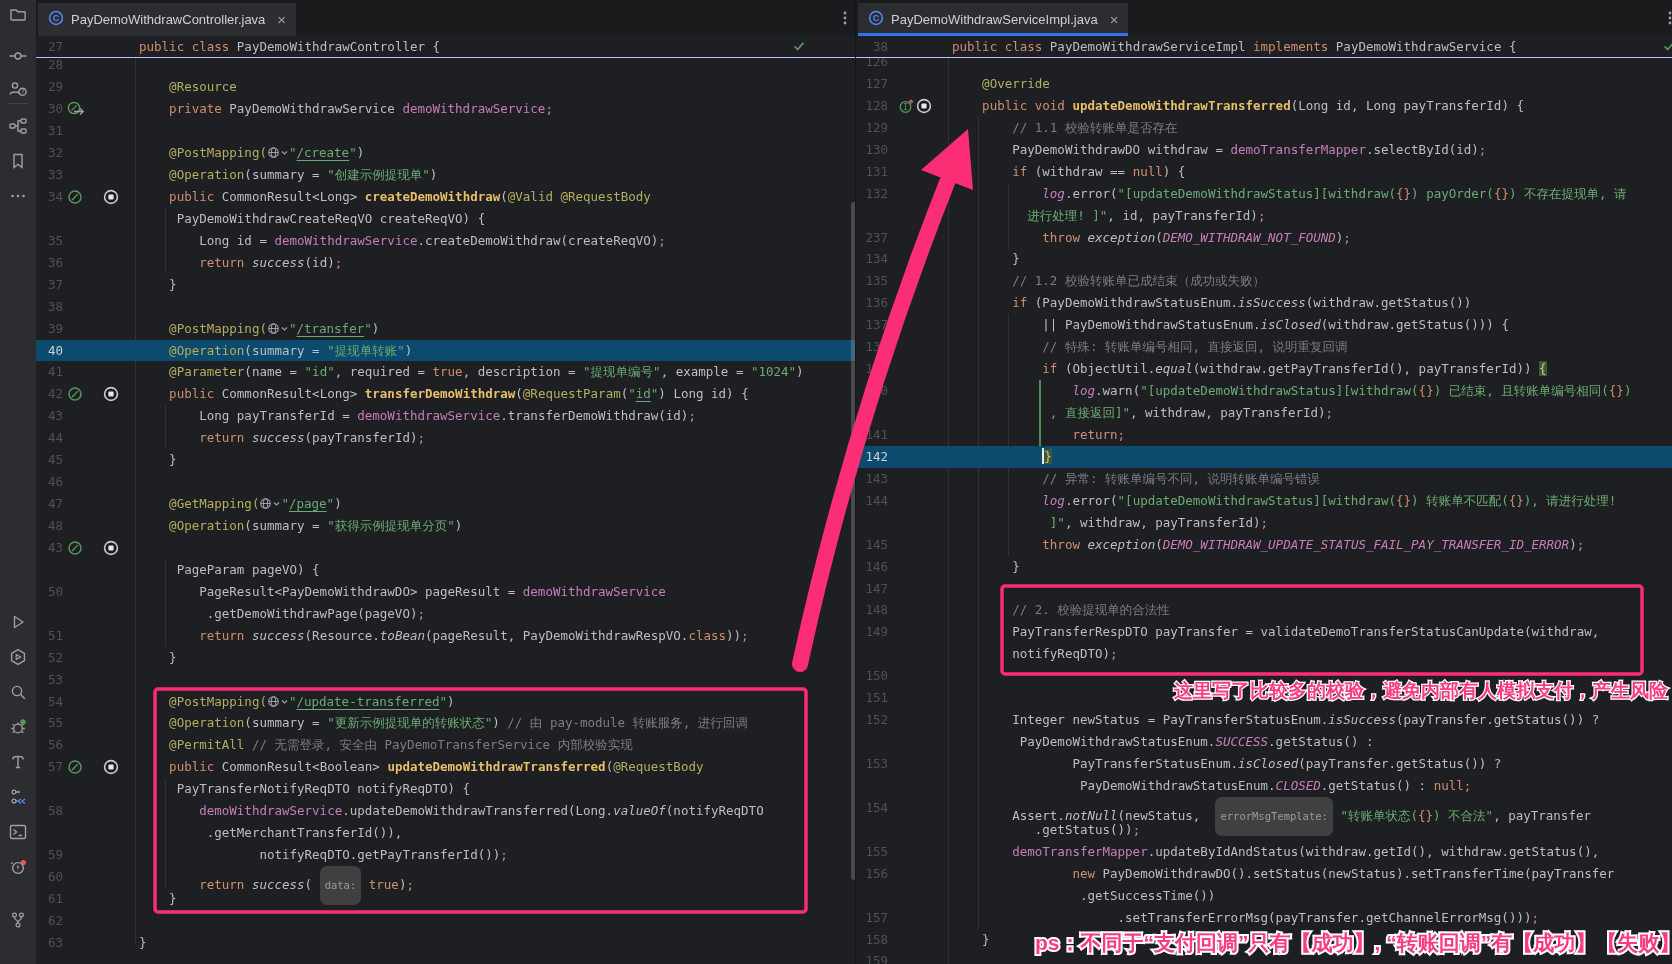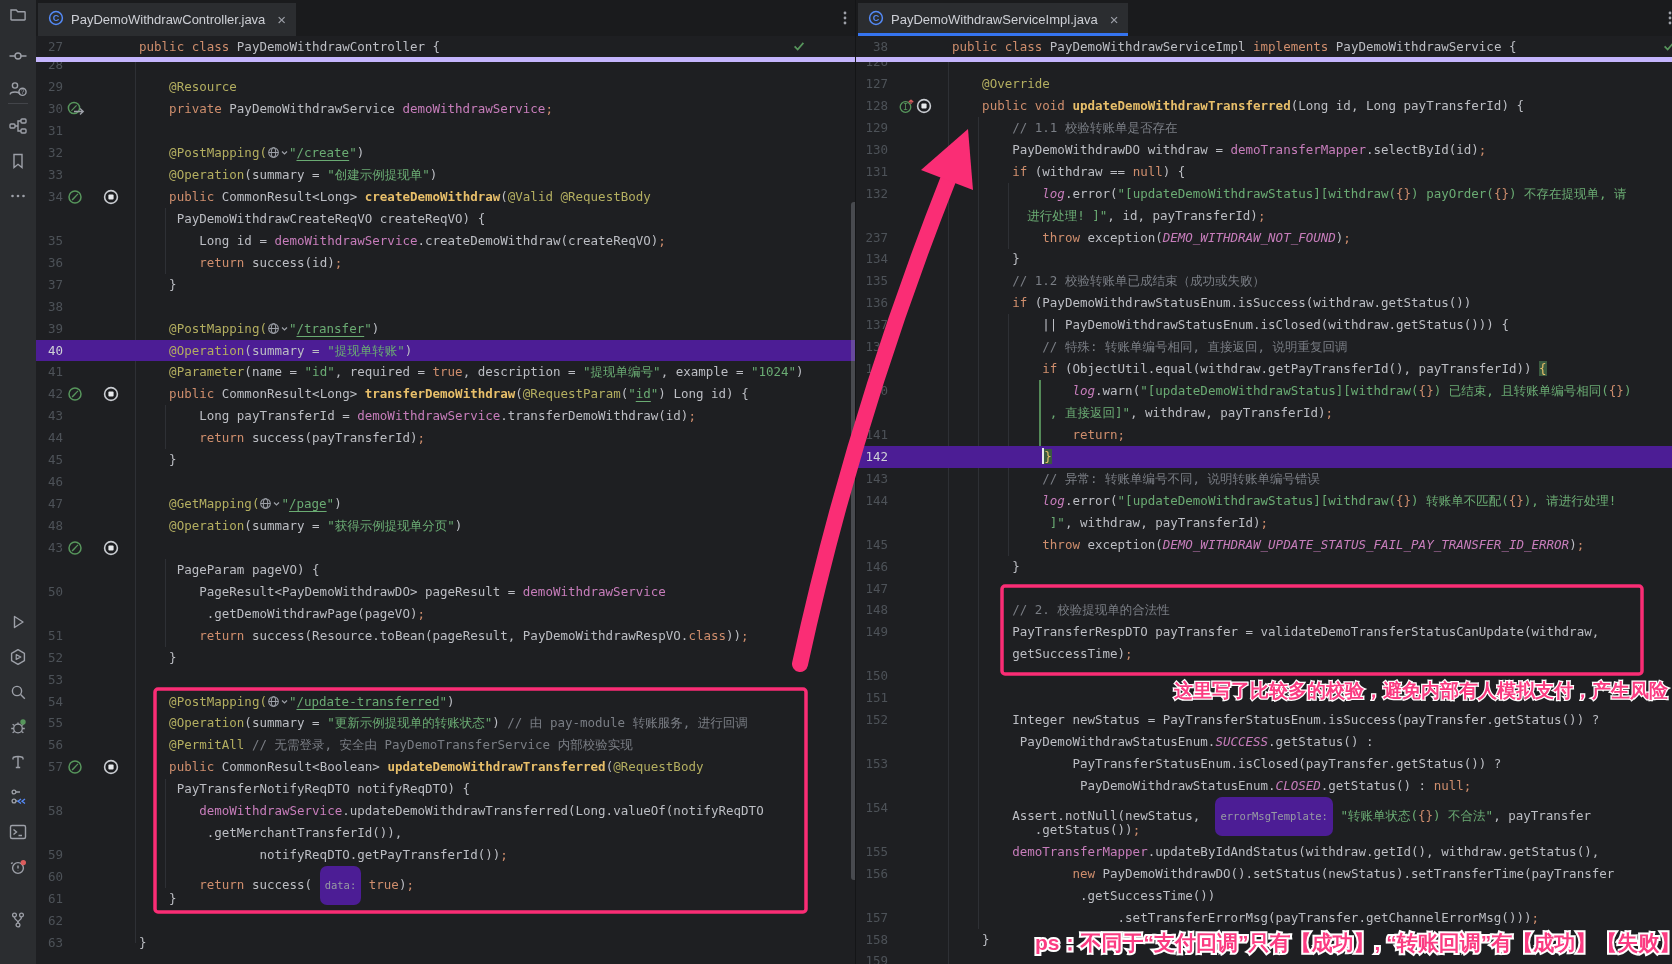--- a/index.html
+++ b/index.html
@@ -9,37 +9,37 @@
 .sb-sep{position:absolute;left:8px;width:20px;height:1px;background:#43454a}
 .pane{position:absolute;top:0;height:964px;overflow:hidden}
 #pane0{left:36px;width:819px}
 #pane1{left:855px;width:817px;border-left:1px solid #141517;box-sizing:border-box}
 .tabbar{position:absolute;top:0;left:0;right:0;height:36px;background:#1a1b1d}
 .tab{position:absolute;left:2px;top:3px;height:33px;background:#2b2d30;display:flex;align-items:center;padding:0 10px;gap:7px;box-sizing:border-box}
 .tab.active::after{content:"";position:absolute;left:0;right:0;bottom:0;height:3px;background:#3574f0}
 .tab-title{color:#ced0d6;font-size:13px}
 .tab-close{color:#9da0a8;font-size:15px;margin-left:5px;line-height:1}
 .kebab{position:absolute;top:8px;width:18px;height:20px}
-.sticky{position:absolute;top:36px;left:0;right:0;height:21px;background:#1e1f22;border-bottom:5px solid #c4b5fd;z-index:3}
+.sticky{position:absolute;top:36px;left:0;right:0;height:21px;background:#1e1f22;border-bottom:1px solid #c4b5fd;z-index:3}
 .codewrap{position:absolute;top:57px;left:0;right:0;bottom:0;overflow:hidden}
 .mono,.row{font-family:"DejaVu Sans Mono",monospace}
 .row{display:flex;height:21.95px;line-height:21.95px;font-size:12.5px;white-space:pre;position:relative;z-index:1}
-.row.hl{background:#4c1d95}
+.row.hl{background:#0c4a6e}
 .row.hl .ln{color:#ced0d6}
 .ln{flex:none;text-align:right;color:#4d5258}
 #pane0 .ln{width:27px}#pane0 .gut{width:76px}
 #pane1 .ln{width:32px}#pane1 .gut{width:64px}
 .gut{flex:none;position:relative}
 .gicon{position:absolute;top:3px;width:16px;height:16px}
 .code{flex:1}
 .c-d{color:#bcbec4}.c-k{color:#cf8e6d}.c-a{color:#b3ae60}.c-s{color:#6aab73}.c-c{color:#7a7e85}
 .c-p{color:#c77dbb}.c-q{color:#c77dbb;font-style:italic}.c-m{color:#e8bf6a;font-weight:bold}
-.c-i{color:#bcbec4;}.c-ph{color:#cf8e6d}.c-sc{color:#cf8e6d}
+.c-i{color:#bcbec4;font-style:italic}.c-ph{color:#cf8e6d}.c-sc{color:#cf8e6d}
 .c-u{color:#6aab73;text-decoration:underline;text-underline-offset:3px}
-.c-in{display:inline-block;background:#4c1d95;color:#989ca3;border-radius:7px;padding:12px 5px;font-size:10.5px;line-height:15px;font-family:"DejaVu Sans Mono",monospace}
+.c-in{display:inline-block;background:#404040;color:#989ca3;border-radius:7px;padding:12px 5px;font-size:10.5px;line-height:15px;font-family:"DejaVu Sans Mono",monospace}
 .c-br{color:#e8bf6a;background:#3a5a40}
 .caret{display:inline-block;width:0;height:16px;border-left:2px solid #e8eaee;vertical-align:-3px}
 .guide{position:absolute;width:1px;background:#2e3035;z-index:0}
 .guide.green{background:#548a58;width:2px}
 .check{position:absolute;top:3px;width:14px;height:14px}
 .scrollbar{position:absolute;border-radius:3px;background:rgba(157,163,174,.33);width:6px;z-index:4}
 #overlay{position:absolute;left:0;top:0;z-index:9;pointer-events:none}
 </style>
 </head>
 <body>
@@ -321,21 +321,21 @@
         <div class="row"><span class="ln">141</span><span class="gut"></span><span class="code"><span class="c-k">                return</span><span class="c-sc">;</span></span></div>
         <div class="row hl"><span class="ln">142</span><span class="gut"></span><span class="code"><span class="c-d">            </span><span class="caret"></span><span class="c-br">}</span></span></div>
         <div class="row"><span class="ln">143</span><span class="gut"></span><span class="code"><span class="c-c">            // 异常: 转账单编号不同, 说明转账单编号错误</span></span></div>
         <div class="row"><span class="ln">144</span><span class="gut"></span><span class="code"><span class="c-q">            log</span><span class="c-d">.error(</span><span class="c-s">"[updateDemoWithdrawStatus][withdraw(</span><span class="c-ph">{}</span><span class="c-s">) 转账单不匹配(</span><span class="c-ph">{}</span><span class="c-s">), 请进行处理!</span></span></div>
         <div class="row"><span class="ln"></span><span class="gut"></span><span class="code"><span class="c-s">             ]"</span><span class="c-d">, withdraw, payTransferId)</span><span class="c-sc">;</span></span></div>
         <div class="row"><span class="ln">145</span><span class="gut"></span><span class="code"><span class="c-k">            throw </span><span class="c-i">exception</span><span class="c-d">(</span><span class="c-q">DEMO_WITHDRAW_UPDATE_STATUS_FAIL_PAY_TRANSFER_ID_ERROR</span><span class="c-d">)</span><span class="c-sc">;</span></span></div>
         <div class="row"><span class="ln">146</span><span class="gut"></span><span class="code"><span class="c-d">        }</span></span></div>
         <div class="row"><span class="ln">147</span><span class="gut"></span><span class="code"></span></div>
         <div class="row"><span class="ln">148</span><span class="gut"></span><span class="code"><span class="c-c">        // 2. 校验提现单的合法性</span></span></div>
         <div class="row"><span class="ln">149</span><span class="gut"></span><span class="code"><span class="c-d">        PayTransferRespDTO payTransfer = validateDemoTransferStatusCanUpdate(withdraw,</span></span></div>
-        <div class="row"><span class="ln"></span><span class="gut"></span><span class="code"><span class="c-d">        getSuccessTime)</span><span class="c-sc">;</span></span></div>
+        <div class="row"><span class="ln"></span><span class="gut"></span><span class="code"><span class="c-d">        notifyReqDTO)</span><span class="c-sc">;</span></span></div>
         <div class="row"><span class="ln">150</span><span class="gut"></span><span class="code"></span></div>
         <div class="row"><span class="ln">151</span><span class="gut"></span></div>
         <div class="row"><span class="ln">152</span><span class="gut"></span><span class="code"><span class="c-d">        Integer newStatus = PayTransferStatusEnum.</span><span class="c-i">isSuccess</span><span class="c-d">(payTransfer.getStatus()) ?</span></span></div>
         <div class="row"><span class="ln"></span><span class="gut"></span><span class="code"><span class="c-d">         PayDemoWithdrawStatusEnum.</span><span class="c-q">SUCCESS</span><span class="c-d">.getStatus() :</span></span></div>
         <div class="row"><span class="ln">153</span><span class="gut"></span><span class="code"><span class="c-d">                PayTransferStatusEnum.</span><span class="c-i">isClosed</span><span class="c-d">(payTransfer.getStatus()) ?</span></span></div>
         <div class="row"><span class="ln"></span><span class="gut"></span><span class="code"><span class="c-d">                 PayDemoWithdrawStatusEnum.</span><span class="c-q">CLOSED</span><span class="c-d">.getStatus() : </span><span class="c-k">null</span><span class="c-sc">;</span></span></div>
         <div class="row"><span class="ln">154</span><span class="gut"></span><span class="code"><span class="c-d">        Assert.</span><span class="c-i">notNull</span><span class="c-d">(newStatus,  </span><span class="c-in">errorMsgTemplate:</span><span class="c-d"> </span><span class="c-s">"转账单状态(</span><span class="c-ph">{}</span><span class="c-s">) 不合法"</span><span class="c-d">, payTransfer</span></span></div>
         <div class="row"><span class="ln"></span><span class="gut"></span><span class="code"><span class="c-d">           .getStatus())</span><span class="c-sc">;</span></span></div>
         <div class="row"><span class="ln">155</span><span class="gut"></span><span class="code"><span class="c-p">        demoTransferMapper</span><span class="c-d">.updateByIdAndStatus(withdraw.getId(), withdraw.getStatus(),</span></span></div>
         <div class="row"><span class="ln">156</span><span class="gut"></span><span class="code"><span class="c-d">                </span><span class="c-k">new </span><span class="c-d">PayDemoWithdrawDO().setStatus(newStatus).setTransferTime(payTransfer</span></span></div>

